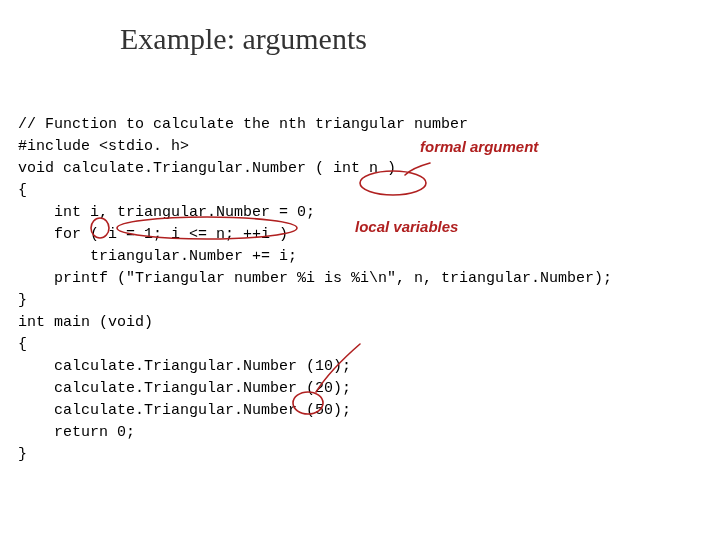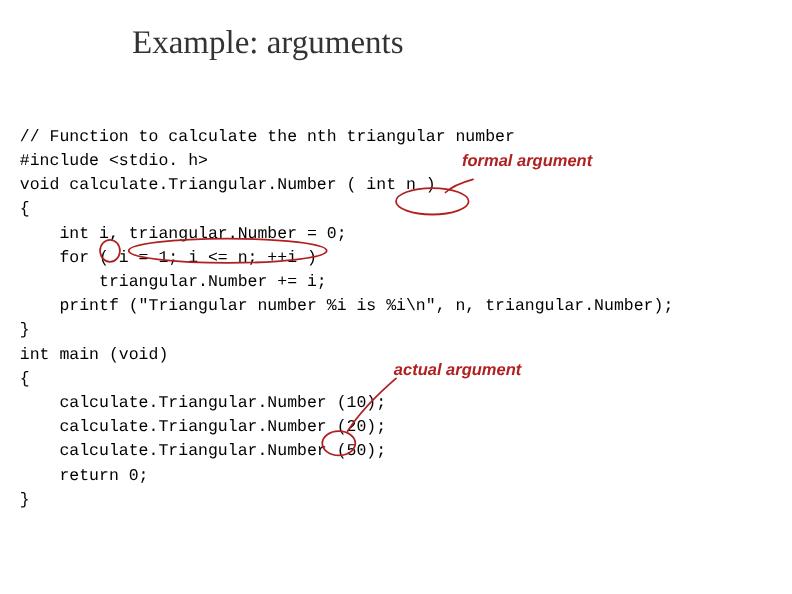--- a/index.html
+++ b/index.html
@@ -73,21 +73,21 @@
 }
 int main (void)
 {
     calculate.Triangular.Number (10);
     calculate.Triangular.Number (20);
     calculate.Triangular.Number (50);
     return 0;
 }</div>
 
   <div class="annot annot1">formal argument</div>
-  <div class="annot annot3">actual argument</div>
+  <div class="annot annot2">local variables</div>
 
   <svg class="marks" viewBox="0 0 720 540">
 
     <ellipse class="pen" cx="393" cy="183" rx="33" ry="12"></ellipse>
 
     <path class="pen" d="M430 163 Q412 168 405 175"></path>
 
     <ellipse class="pen" cx="100" cy="228" rx="9" ry="10"></ellipse>
     <ellipse class="pen" cx="207" cy="228" rx="90" ry="11"></ellipse>
 

